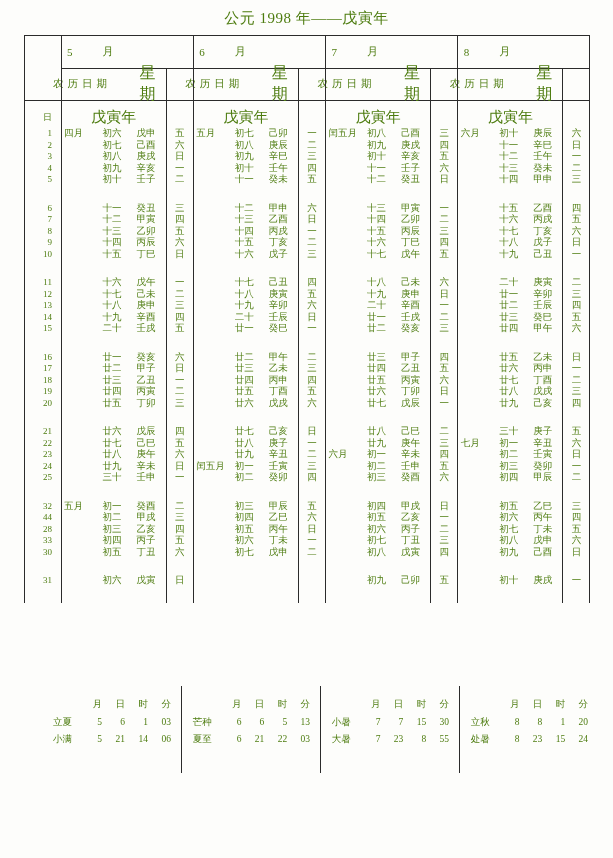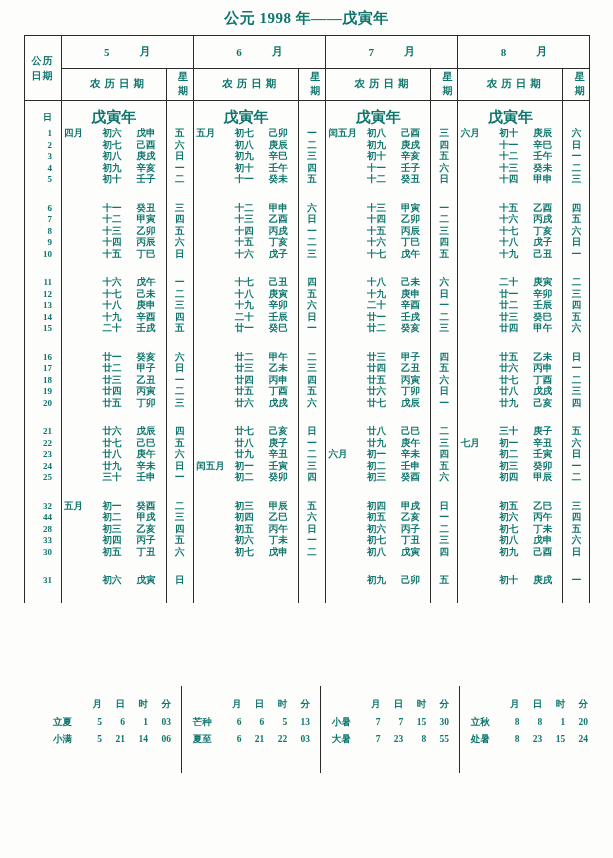--- a/index.html
+++ b/index.html
@@ -1,37 +1,37 @@
 <!DOCTYPE html>
 <html><head>
 <meta charset="utf-8">
 <style>
   * { margin:0; padding:0; box-sizing:border-box; }
   html,body { background:#e8e8e8; }
-  .page { position:relative; width:613px; height:858px; margin:0 auto; background:#fdfdfb; color:#0f766e;
-          font-family:"Liberation Serif","DejaVu Serif",serif; overflow:hidden;font-weight:bold; }
+  .page { position:relative; width:613px; height:858px; margin:0 auto; background:#fdfdfb; color:#4d7c0f;
+          font-family:"Liberation Serif","DejaVu Serif",serif; overflow:hidden; }
   .title { text-align:center; padding-top:9px; font-size:15px; letter-spacing:0.5px; }
 
   .cal-table { position:absolute; left:24px; top:35px; width:566px; height:568px; }
   .hline { position:absolute; left:0; right:0; height:1px; background:#2b2b2b; }
   .hline.h-top { top:0; height:1.4px; }
   .hline.h-mid { top:33px; left:37px; }
   .hline.h-sub { top:65px; }
   .vline { position:absolute; width:1px; bottom:0; background:#2b2b2b; }
   .vline.vthick { width:1.4px; }
 
   .cal-header { position:relative; display:flex; height:65px; }
   .corner { width:37px; display:flex; flex-direction:column; justify-content:center; align-items:center;
             font-size:10px; line-height:15px; letter-spacing:1px; }
   .mgroup { width:132.25px; display:flex; flex-direction:column; }
   .mtitle { height:33px; display:flex; justify-content:center; align-items:center; gap:30px; font-size:11px; }
   .msub { height:32px; display:flex; }
   .lunar-h { width:105px; display:flex; justify-content:center; align-items:center; font-size:10.5px;
              letter-spacing:4px; padding-left:11px; }
-  .week-h { width:27px; display:flex; justify-content:center; align-items:center; font-size:10px;
+  .week-h { width:27px; display:flex; justify-content:center; align-items:center; font-size:16px;
             letter-spacing:2px; padding-left:12px; }
 
   .cal-body { position:relative; height:503px; padding-top:10px; }
   .crow { display:flex; height:11.5px; line-height:11.5px; }
   .crow.first { margin-top:4px; }
   .crow.gap { margin-top:17px; }
   .yearrow { height:14px; line-height:14px; }
   .dcell { width:37px; text-align:right; padding-right:9px; font-size:9px; }
   .lcell { width:105.25px; display:flex; font-size:9.5px; }
   .wcell { width:27px; text-align:center; font-size:9.5px; }
@@ -54,24 +54,20 @@
 
 <div class="page">
   <div class="title">公元 1998 年——戊寅年</div>
 
   <div class="cal-table">
     <div class="hline h-top"></div>
     <div class="hline h-mid"></div>
     <div class="hline h-sub"></div>
 
     <div class="cal-header">
-      <div class="corner">
-        <div>公历</div>
-        <div>日期</div>
-      </div>
       <div id="month-groups" style="display:flex">
           <div class="mgroup">
             <div class="mtitle">
               <div>5</div>
               <div>月</div>
             </div>
             <div class="msub">
               <div class="lunar-h">农历日期</div>
               <div class="week-h">星期</div>
             </div>

